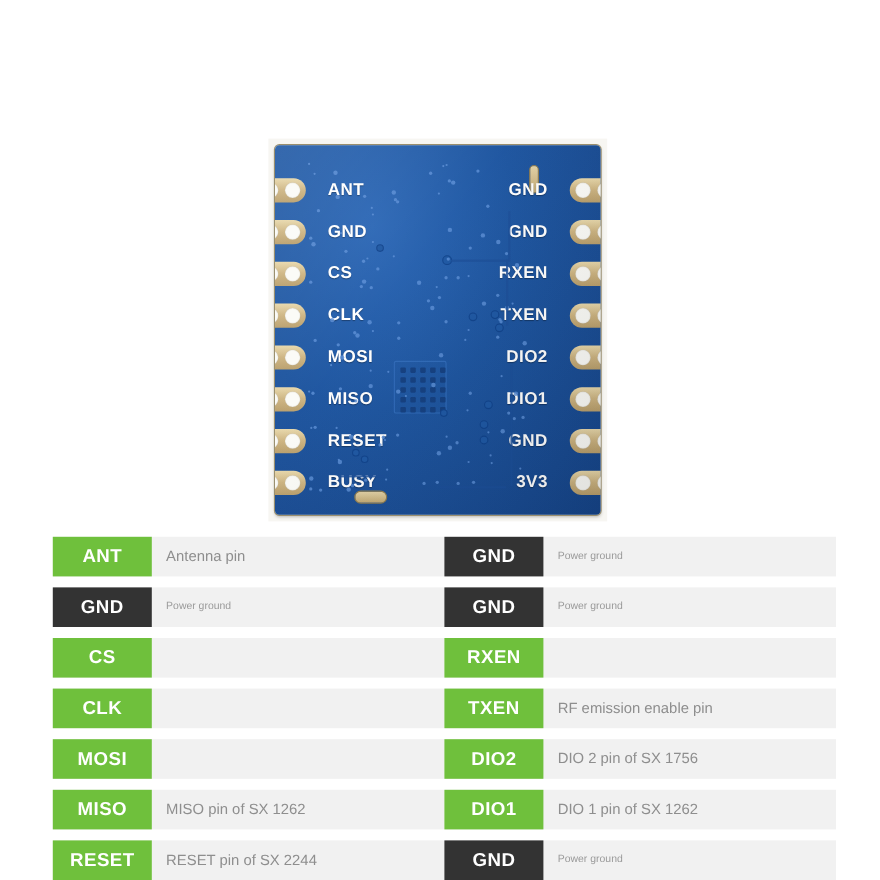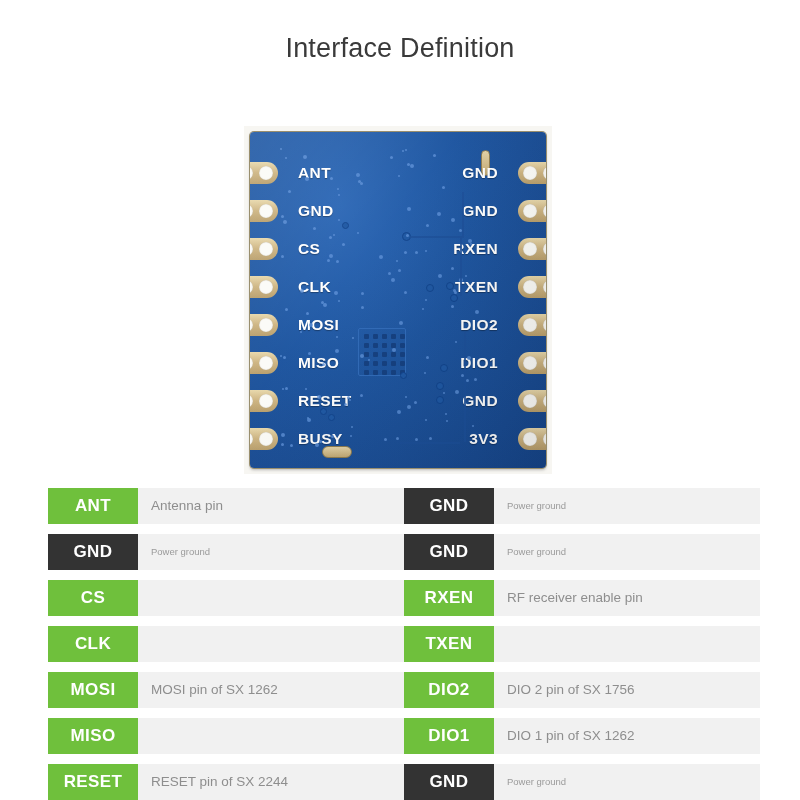--- a/index.html
+++ b/index.html
@@ -204,21 +204,20 @@
   .pin-desc.small {
     font-size: 9.5px;
     color: #9a9a9a;
   }
 </style>
 </head>
 <body>
 
 <div class="page">
 
-  <h1 class="page-title">Interface Definition</h1>
 
   <div class="board-figure">
     <div class="board-backdrop"></div>
     <div class="pcb" id="pcb">
       <div class="oval-pad top-right"></div>
       <div class="oval-pad usb-bottom"></div>
       <div class="testpad-grid" id="testpad-grid">
           <i style="left: 5px; top: 5px;"></i>
           <i style="left: 14px; top: 5px;"></i>
           <i style="left: 23px; top: 5px;"></i>
@@ -476,45 +475,45 @@
           <div class="pin-desc small">Power ground</div>
         </div>
         <div class="pin-row">
           <div class="pin-badge green">CS</div>
         </div>
         <div class="pin-row">
           <div class="pin-badge green">CLK</div>
         </div>
         <div class="pin-row">
           <div class="pin-badge green">MOSI</div>
-          <div class="pin-desc">MOSI pin of SX 1262</div>
         </div>
         <div class="pin-row">
           <div class="pin-badge green">MISO</div>
+          <div class="pin-desc">MISO pin of SX 1262</div>
         </div>
         <div class="pin-row">
           <div class="pin-badge green">RESET</div>
           <div class="pin-desc">RESET pin of SX 2244</div>
         </div>
       </div>
     <div class="col col-right" id="col-right">
         <div class="pin-row">
           <div class="pin-badge dark">GND</div>
           <div class="pin-desc small">Power ground</div>
         </div>
         <div class="pin-row">
           <div class="pin-badge dark">GND</div>
           <div class="pin-desc small">Power ground</div>
         </div>
         <div class="pin-row">
           <div class="pin-badge green">RXEN</div>
-          <div class="pin-desc">RF receiver enable pin</div>
         </div>
         <div class="pin-row">
           <div class="pin-badge green">TXEN</div>
+          <div class="pin-desc">RF emission enable pin</div>
         </div>
         <div class="pin-row">
           <div class="pin-badge green">DIO2</div>
           <div class="pin-desc">DIO 2 pin of SX 1756</div>
         </div>
         <div class="pin-row">
           <div class="pin-badge green">DIO1</div>
           <div class="pin-desc">DIO 1 pin of SX 1262</div>
         </div>
         <div class="pin-row">

